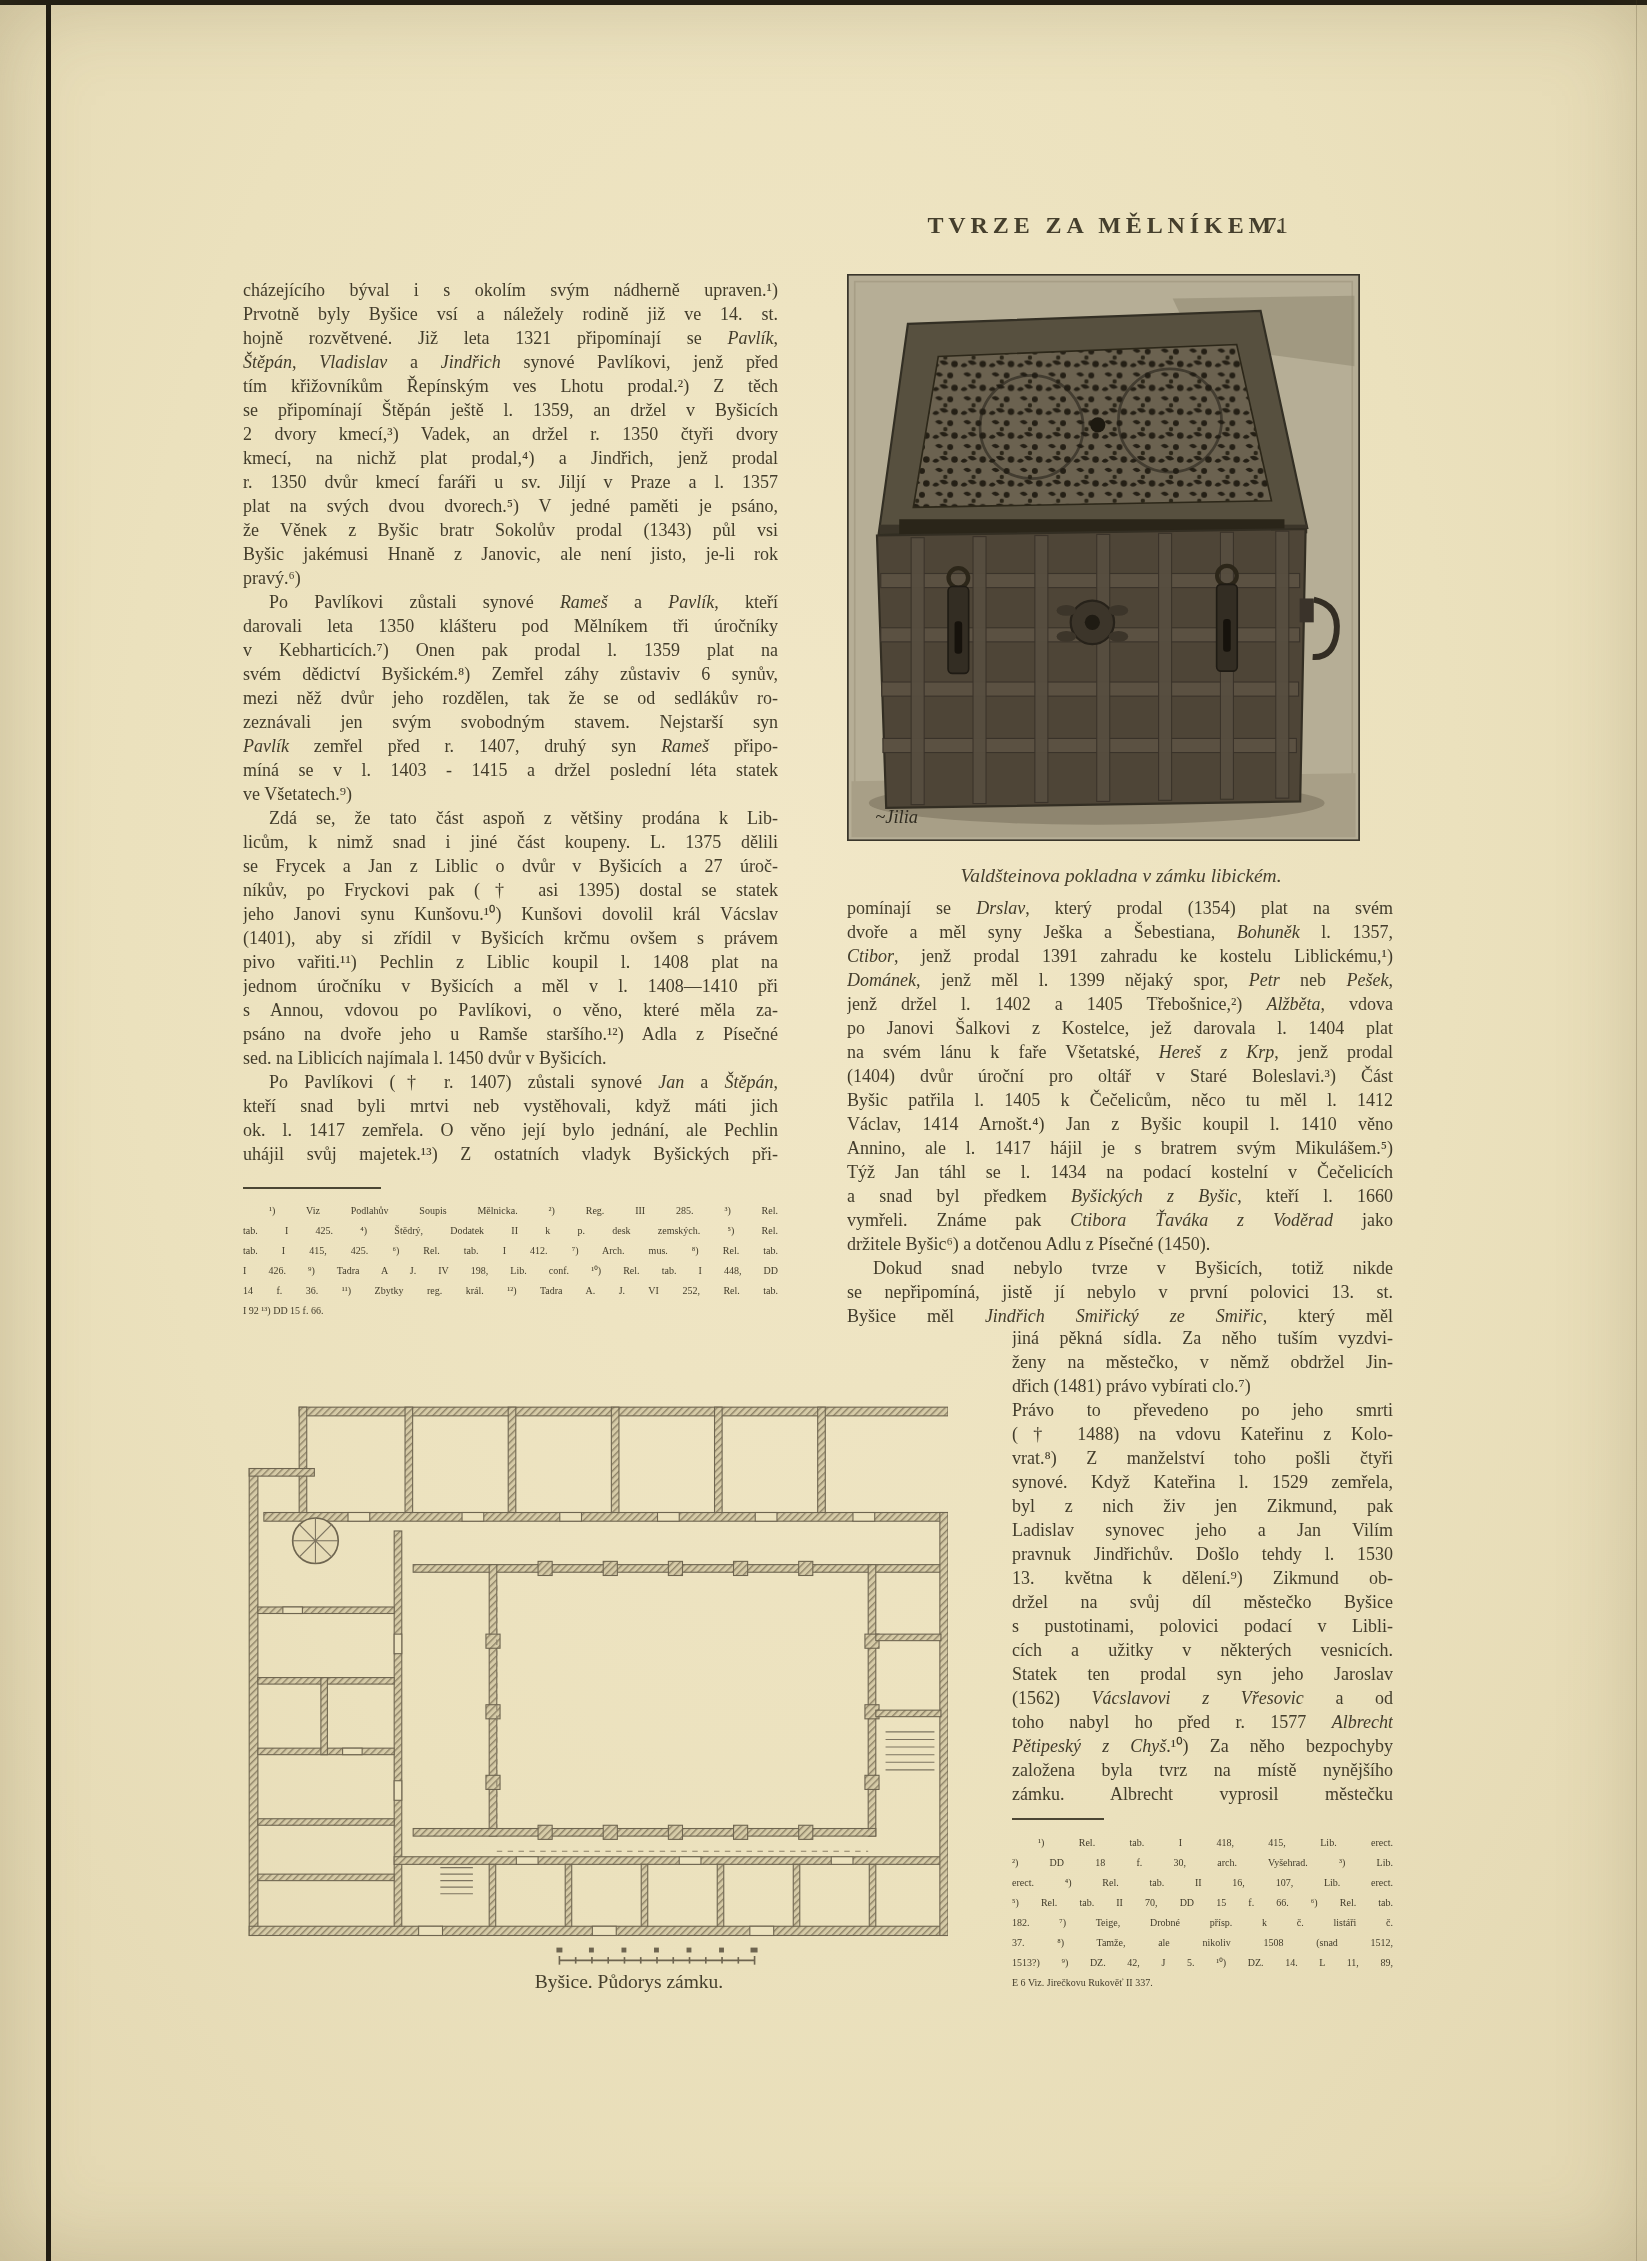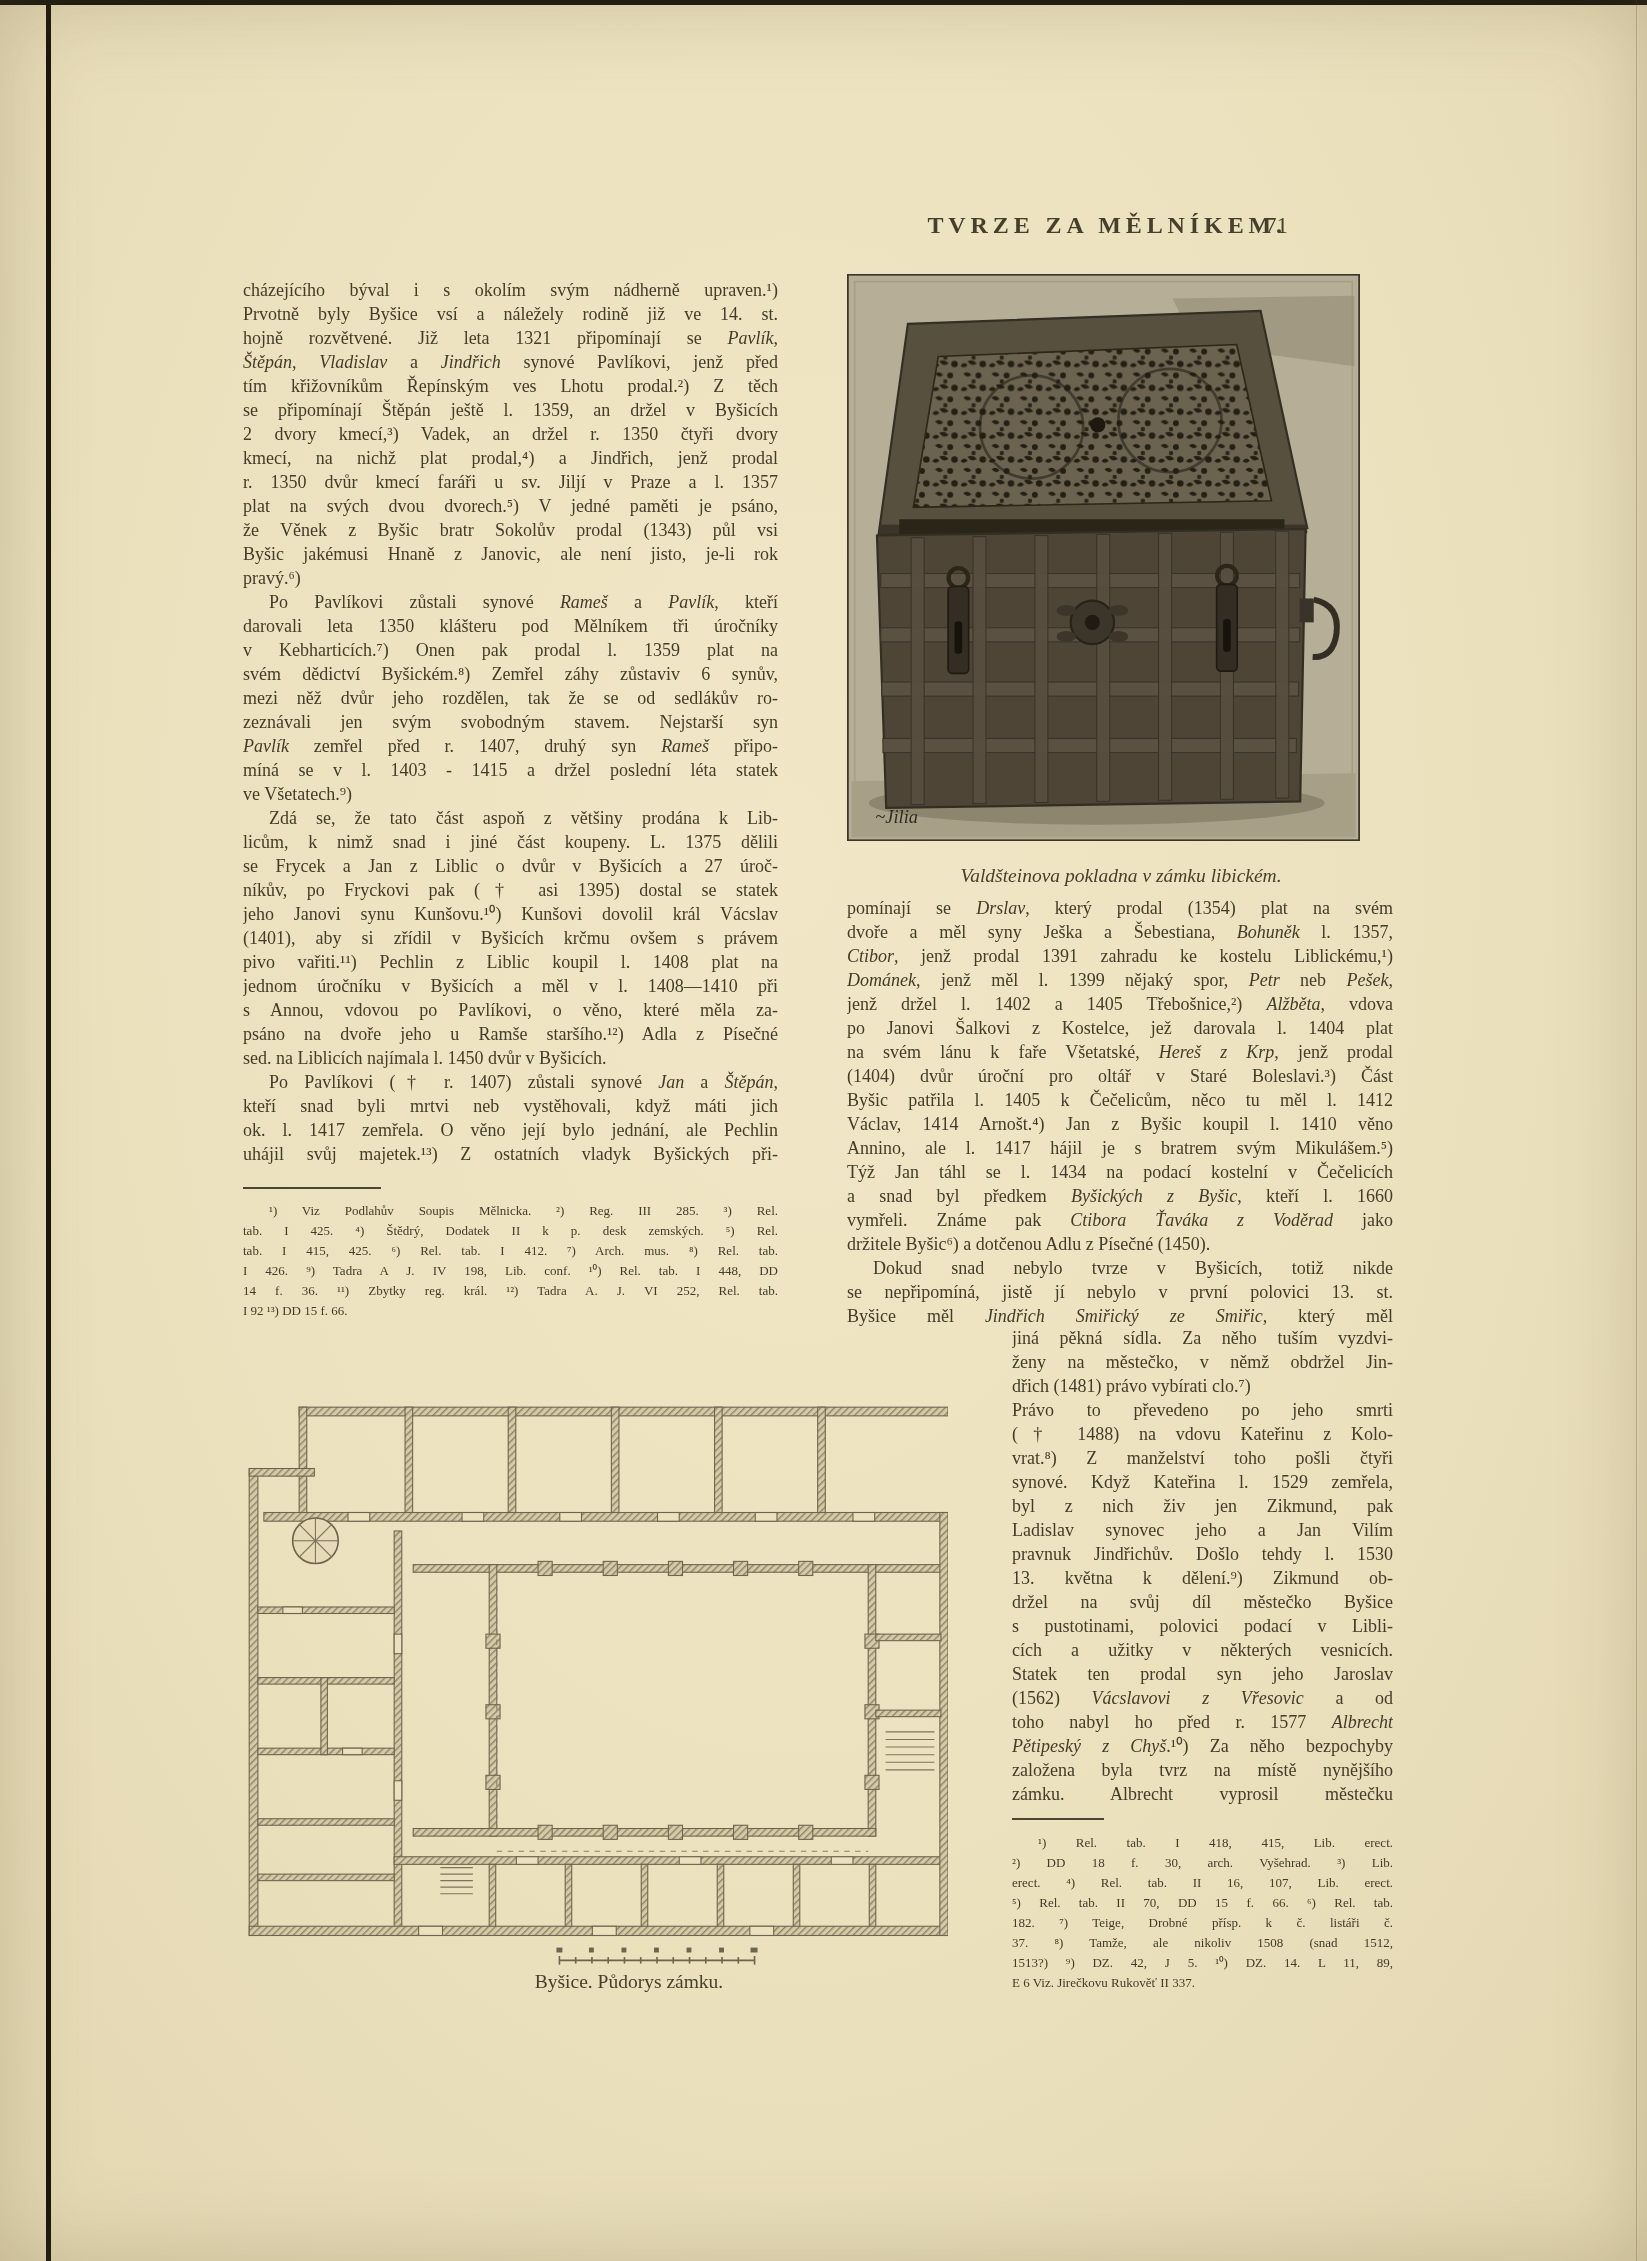--- a/index.html
+++ b/index.html
@@ -29,21 +29,21 @@
     position:absolute;left:228px;top:212px;width:1059px;
     text-align:right;font-size:24px;letter-spacing:4.9px;
     color:#453f2d;white-space:nowrap;font-weight:bold;
   }
   .page-number{
     position:absolute;left:1265px;top:213px;width:76px;
     text-align:left;font-size:23px;color:#453f2d;
   }
 
   .col{position:absolute;font-size:18px;line-height:24px;}
-  .fncol{font-size:13px;line-height:20px;}
+  .fncol{font-size:10px;line-height:20px;}
   .tline{text-align:justify;text-align-last:justify;overflow:hidden;}
   .tline.end{text-align-last:left;}
   .tline.ind{text-indent:26px;}
   .fnrule{position:absolute;height:1.6px;background:#4b4634;}
 
   .caption{
     position:absolute;text-align:center;font-size:19.5px;color:#453f2d;
   }
 
   figure{margin:0;padding:0;}

